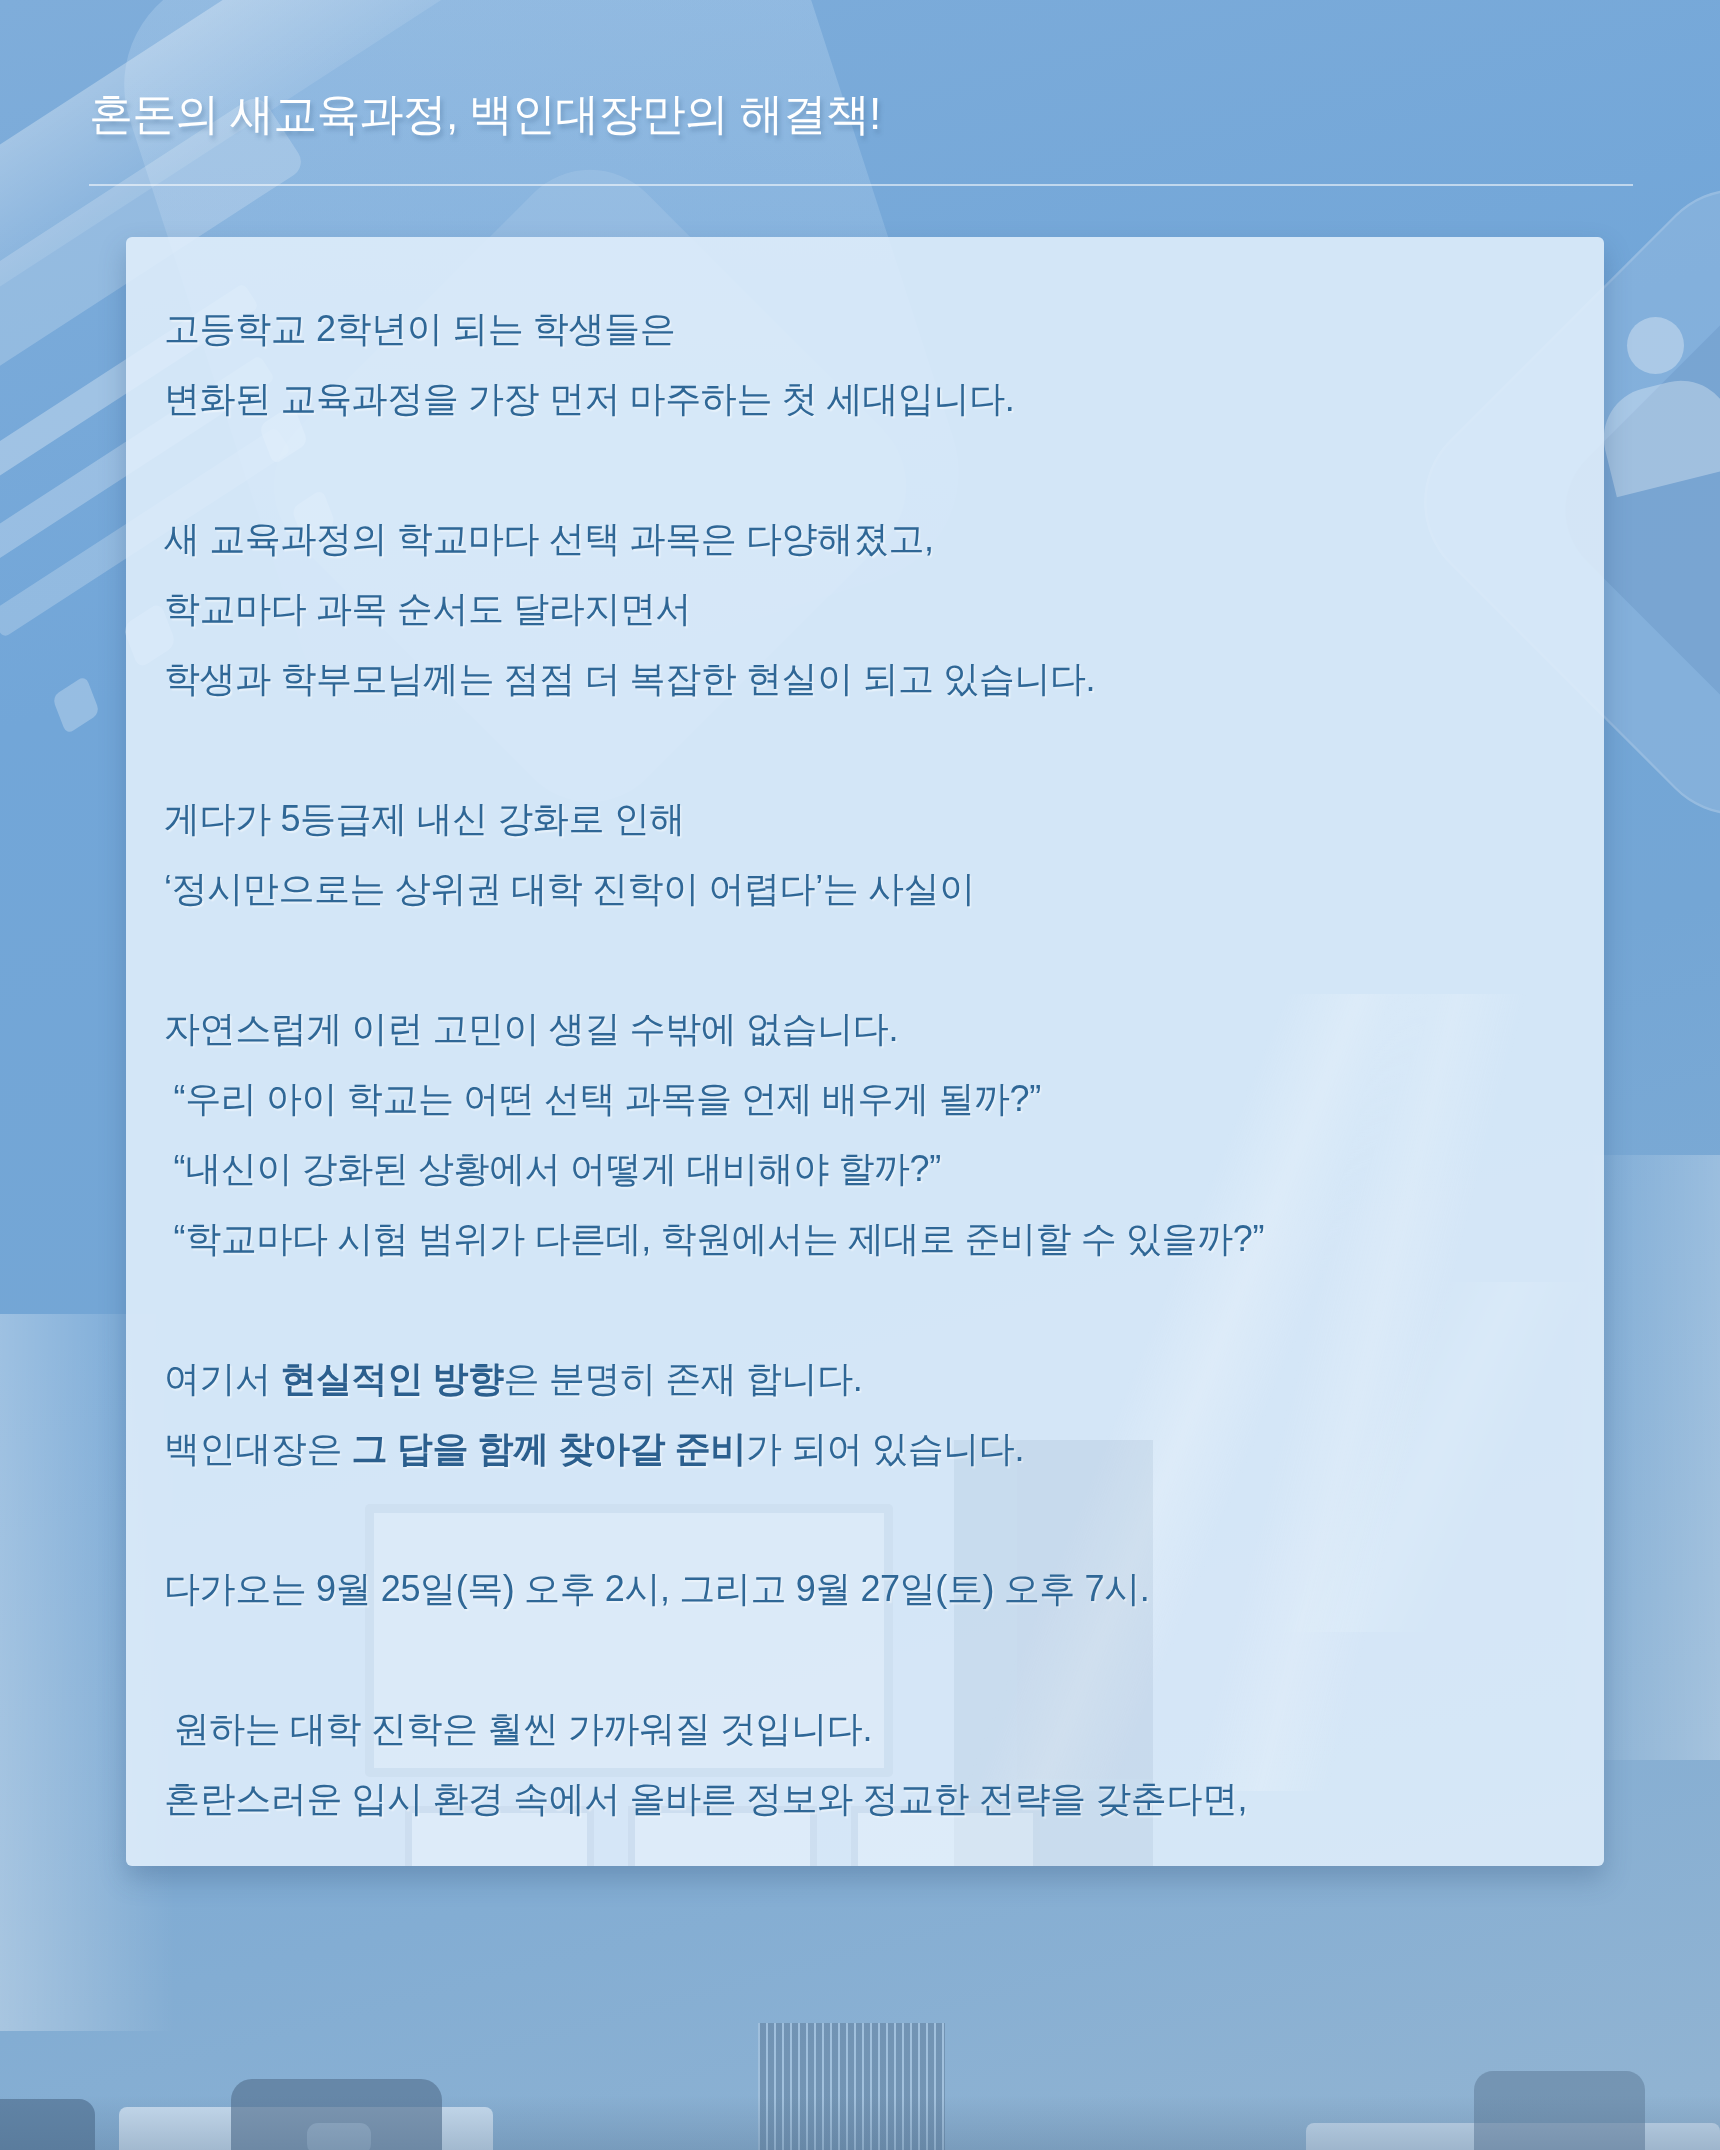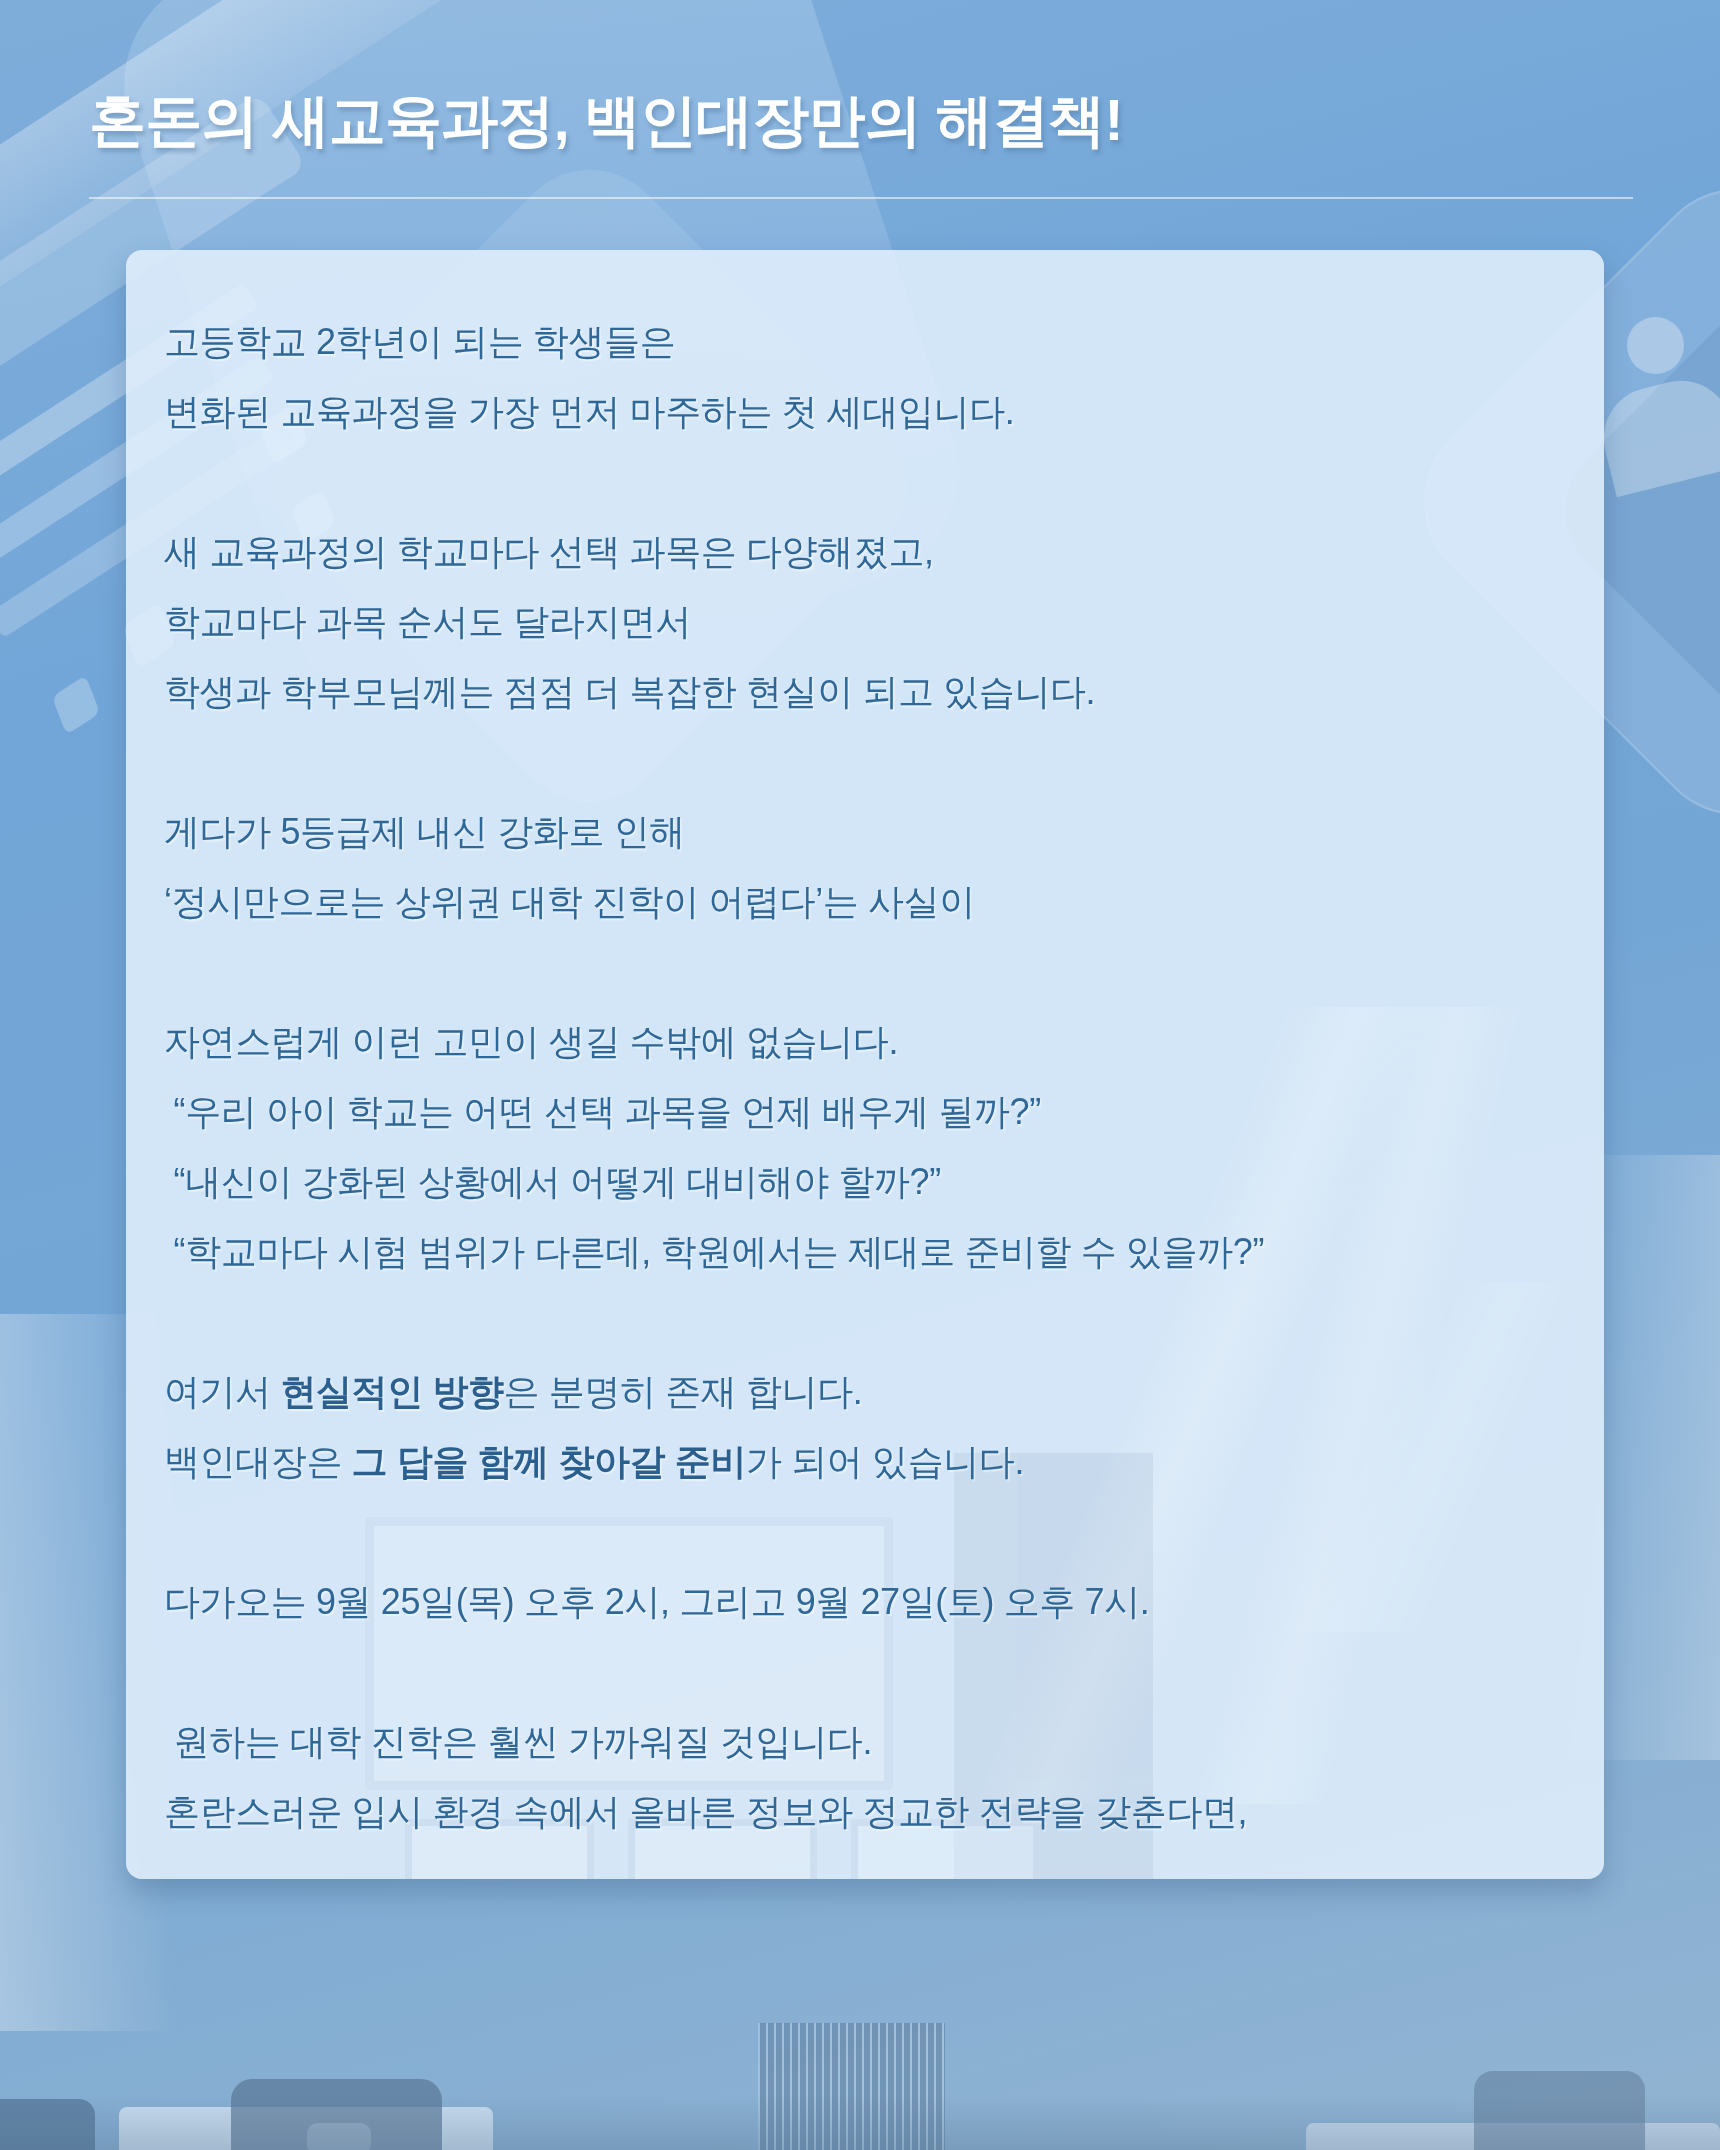--- a/index.html
+++ b/index.html
@@ -72,32 +72,32 @@
         border-radius: 11px; }
   .deskB  { left: 1306px; top: 968px; width: 414px; height: 56px; background: rgba(205,223,240,0.80);
         border-radius: 8px; }
   .chairC { left: 1474px; top: 916px; width: 171px; height: 96px; background: rgba(95,124,153,0.55);
         border-radius: 19px 19px 6.4px 6.4px; }
   .floor  { left: 0; top: 940px; width: 1721px; height: 56px;
         background: linear-gradient(180deg, rgba(0,0,0,0), rgba(75,105,135,0.30)); }
 
   
   header { position: relative; z-index: 4; padding: 92px 0 0 89px; }
-  h1 { margin: 0; font-size: 57px; line-height: 1.0; font-weight: 700; color: #ffffff;
+  h1 { margin: 0; font-size: 44px; line-height: 1.0; font-weight: 400; color: #ffffff;
        letter-spacing: -0.8px; text-shadow: 2.4px 4px 4px rgba(80,120,160,0.45); }
   .divider { margin-top: 48px; width: 1544px; height: 2.4px; background: rgba(255,255,255,0.55); }
 
   
   .card {
     position: relative; z-index: 2;
     margin: 51px 0 0 126px;
     width: 1478px;
     box-sizing: border-box;
     padding: 57px 45px 32px 38px;
-    border-radius: 16px;
+    border-radius: 6px;
     background: rgba(225,239,251,0.87);
     box-shadow: 0 12.7px 27px rgba(44,76,114,0.28);
     overflow: hidden;
   }
   .para { margin: 0 0 70px 0; position: relative; z-index: 2; }
   .para.last { margin-bottom: 0; }
   .line {
     font-size: 36px; line-height: 70px; font-weight: 500;
     color: #2f6796; letter-spacing: -0.4px;
     white-space: pre-wrap;

